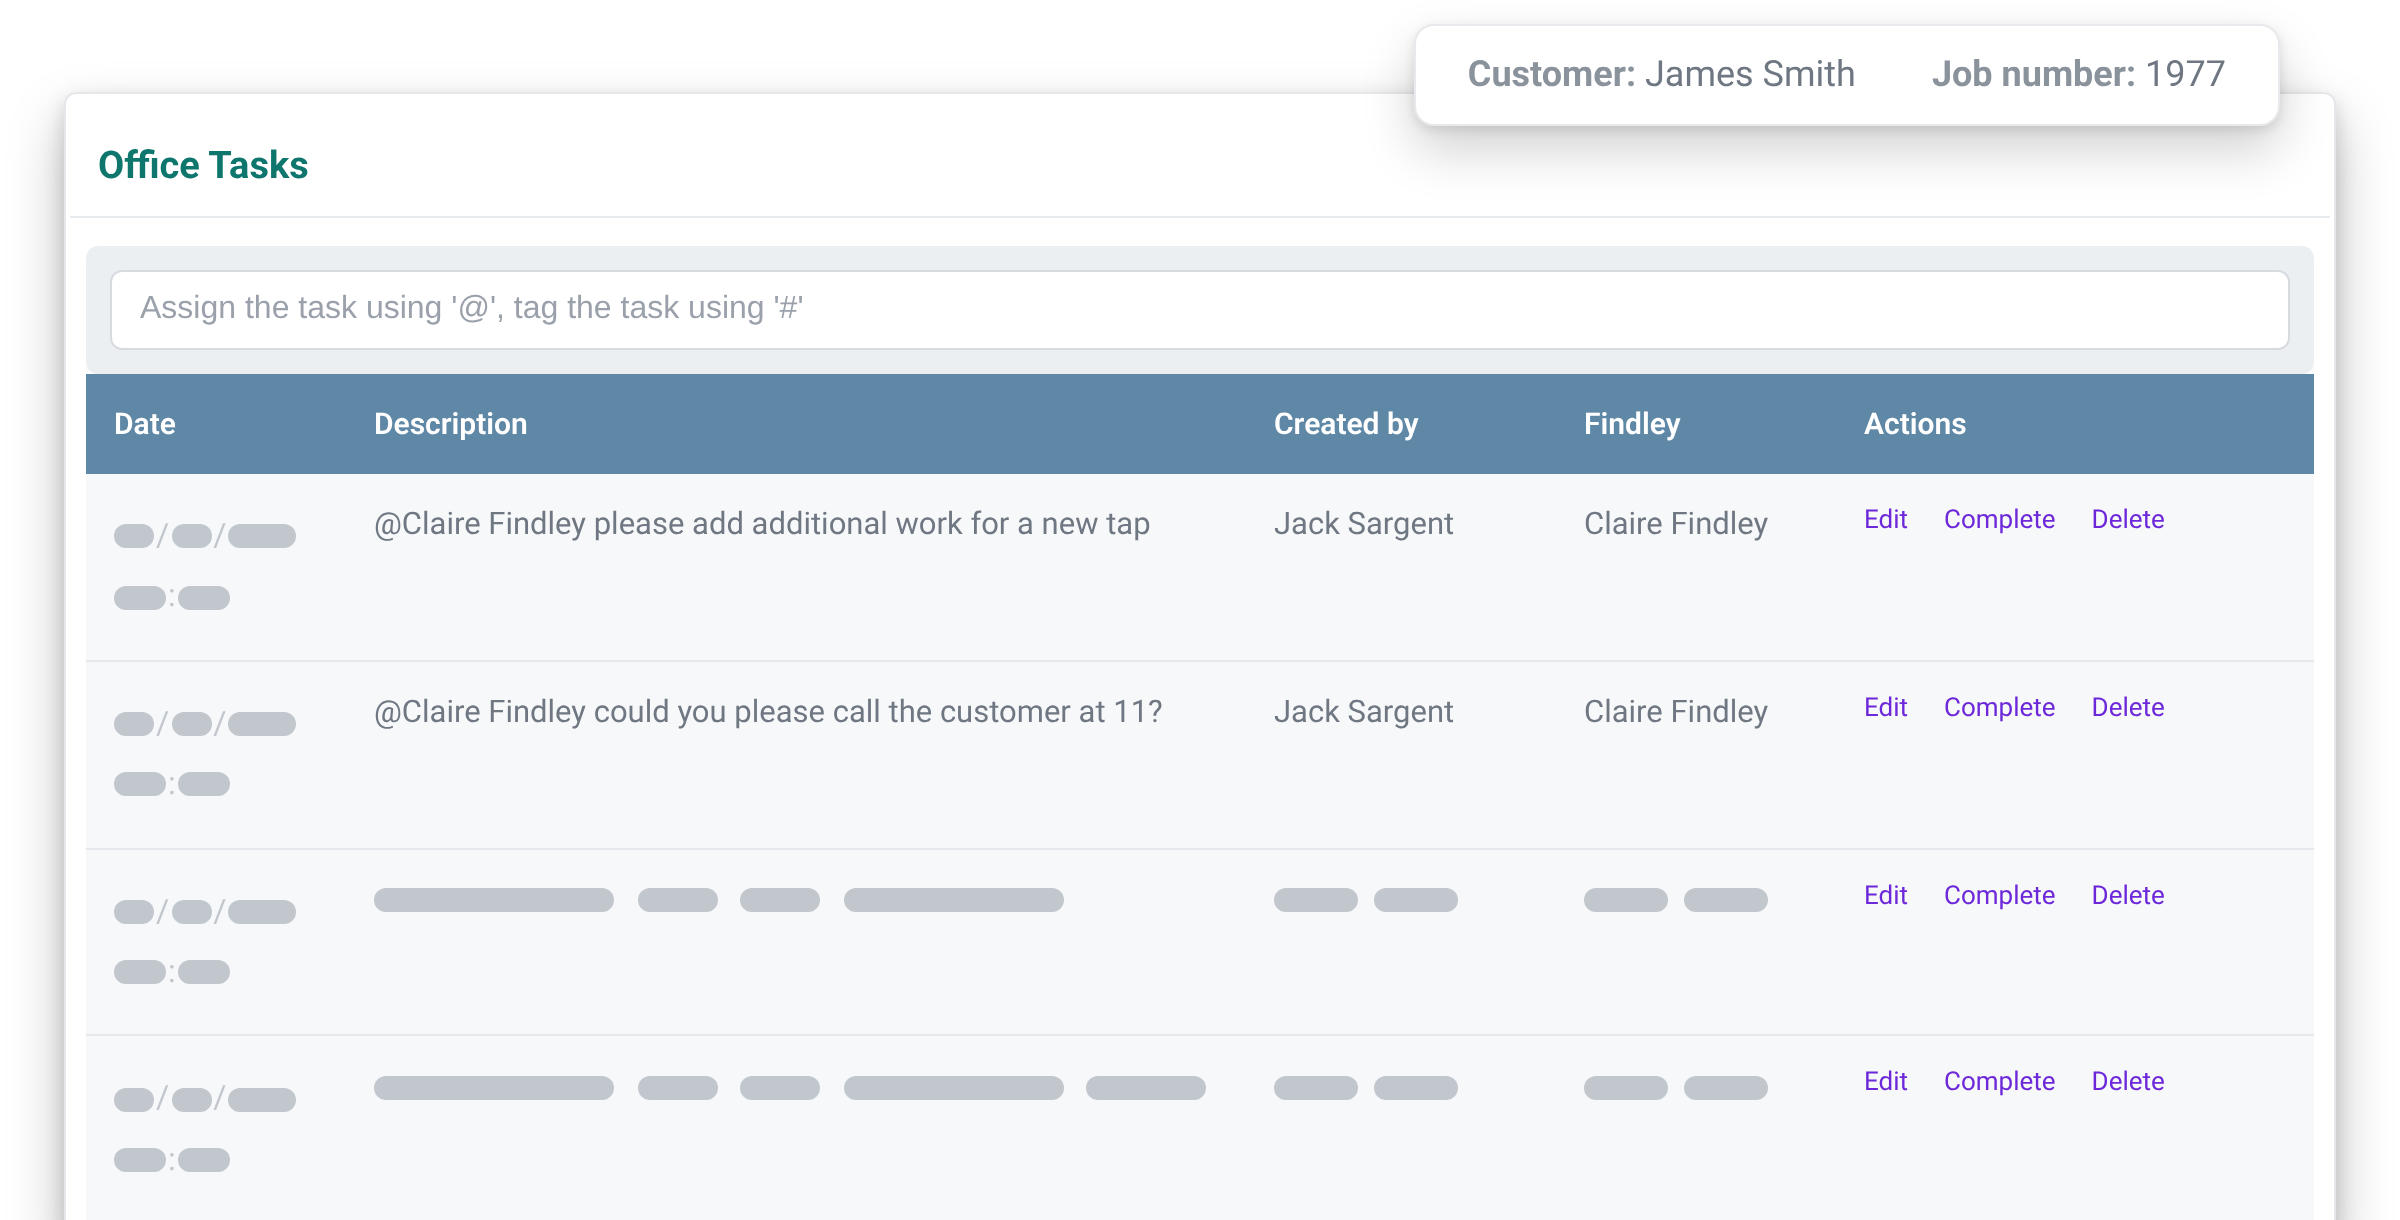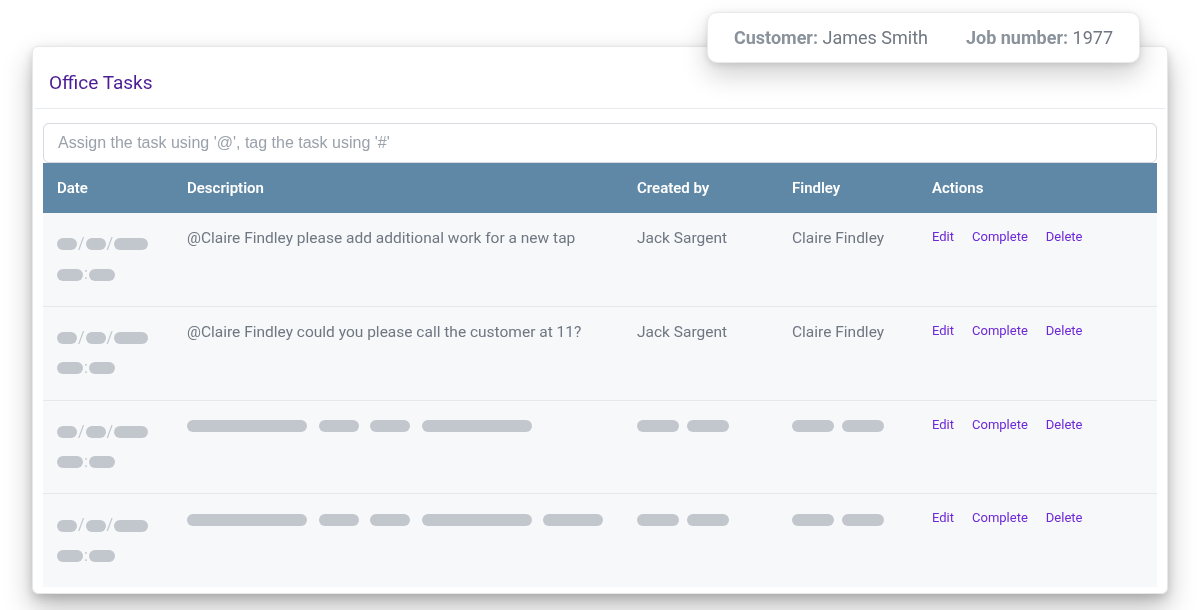--- a/index.html
+++ b/index.html
@@ -33,30 +33,31 @@
     box-shadow: 0 12px 26px rgba(0,0,0,0.18), 0 2px 6px rgba(0,0,0,0.1);
     display: flex;
     gap: 38px;
     z-index: 10;
     font-size: 18px;
   }
   .floating-bar .label { color: #8a929c; font-weight: 700; }
   .floating-bar .value { color: #6f7782; font-weight: 400; }
   .page-title {
     font-size: 19px;
-    font-weight: 400;
-    color: #4c1d95;
+    font-weight: 700;
+    color: #0f766e;
     padding: 24px 14px 14px 14px;
     border-bottom: 1px solid #e8ebee;
     margin: 0 2px;
   }
   .task-input-wrap {
     margin: 14px 10px 0 10px;
     background: #eceff1;
     border-radius: 6px;
+    padding: 12px;
   }
   .task-input {
     width: 100%;
     border: 1px solid #d7dbe0;
     border-radius: 6px;
     background: #fff;
     font-size: 16px;
     color: #4f5660;
     padding: 10px 14px;
     outline: none;

